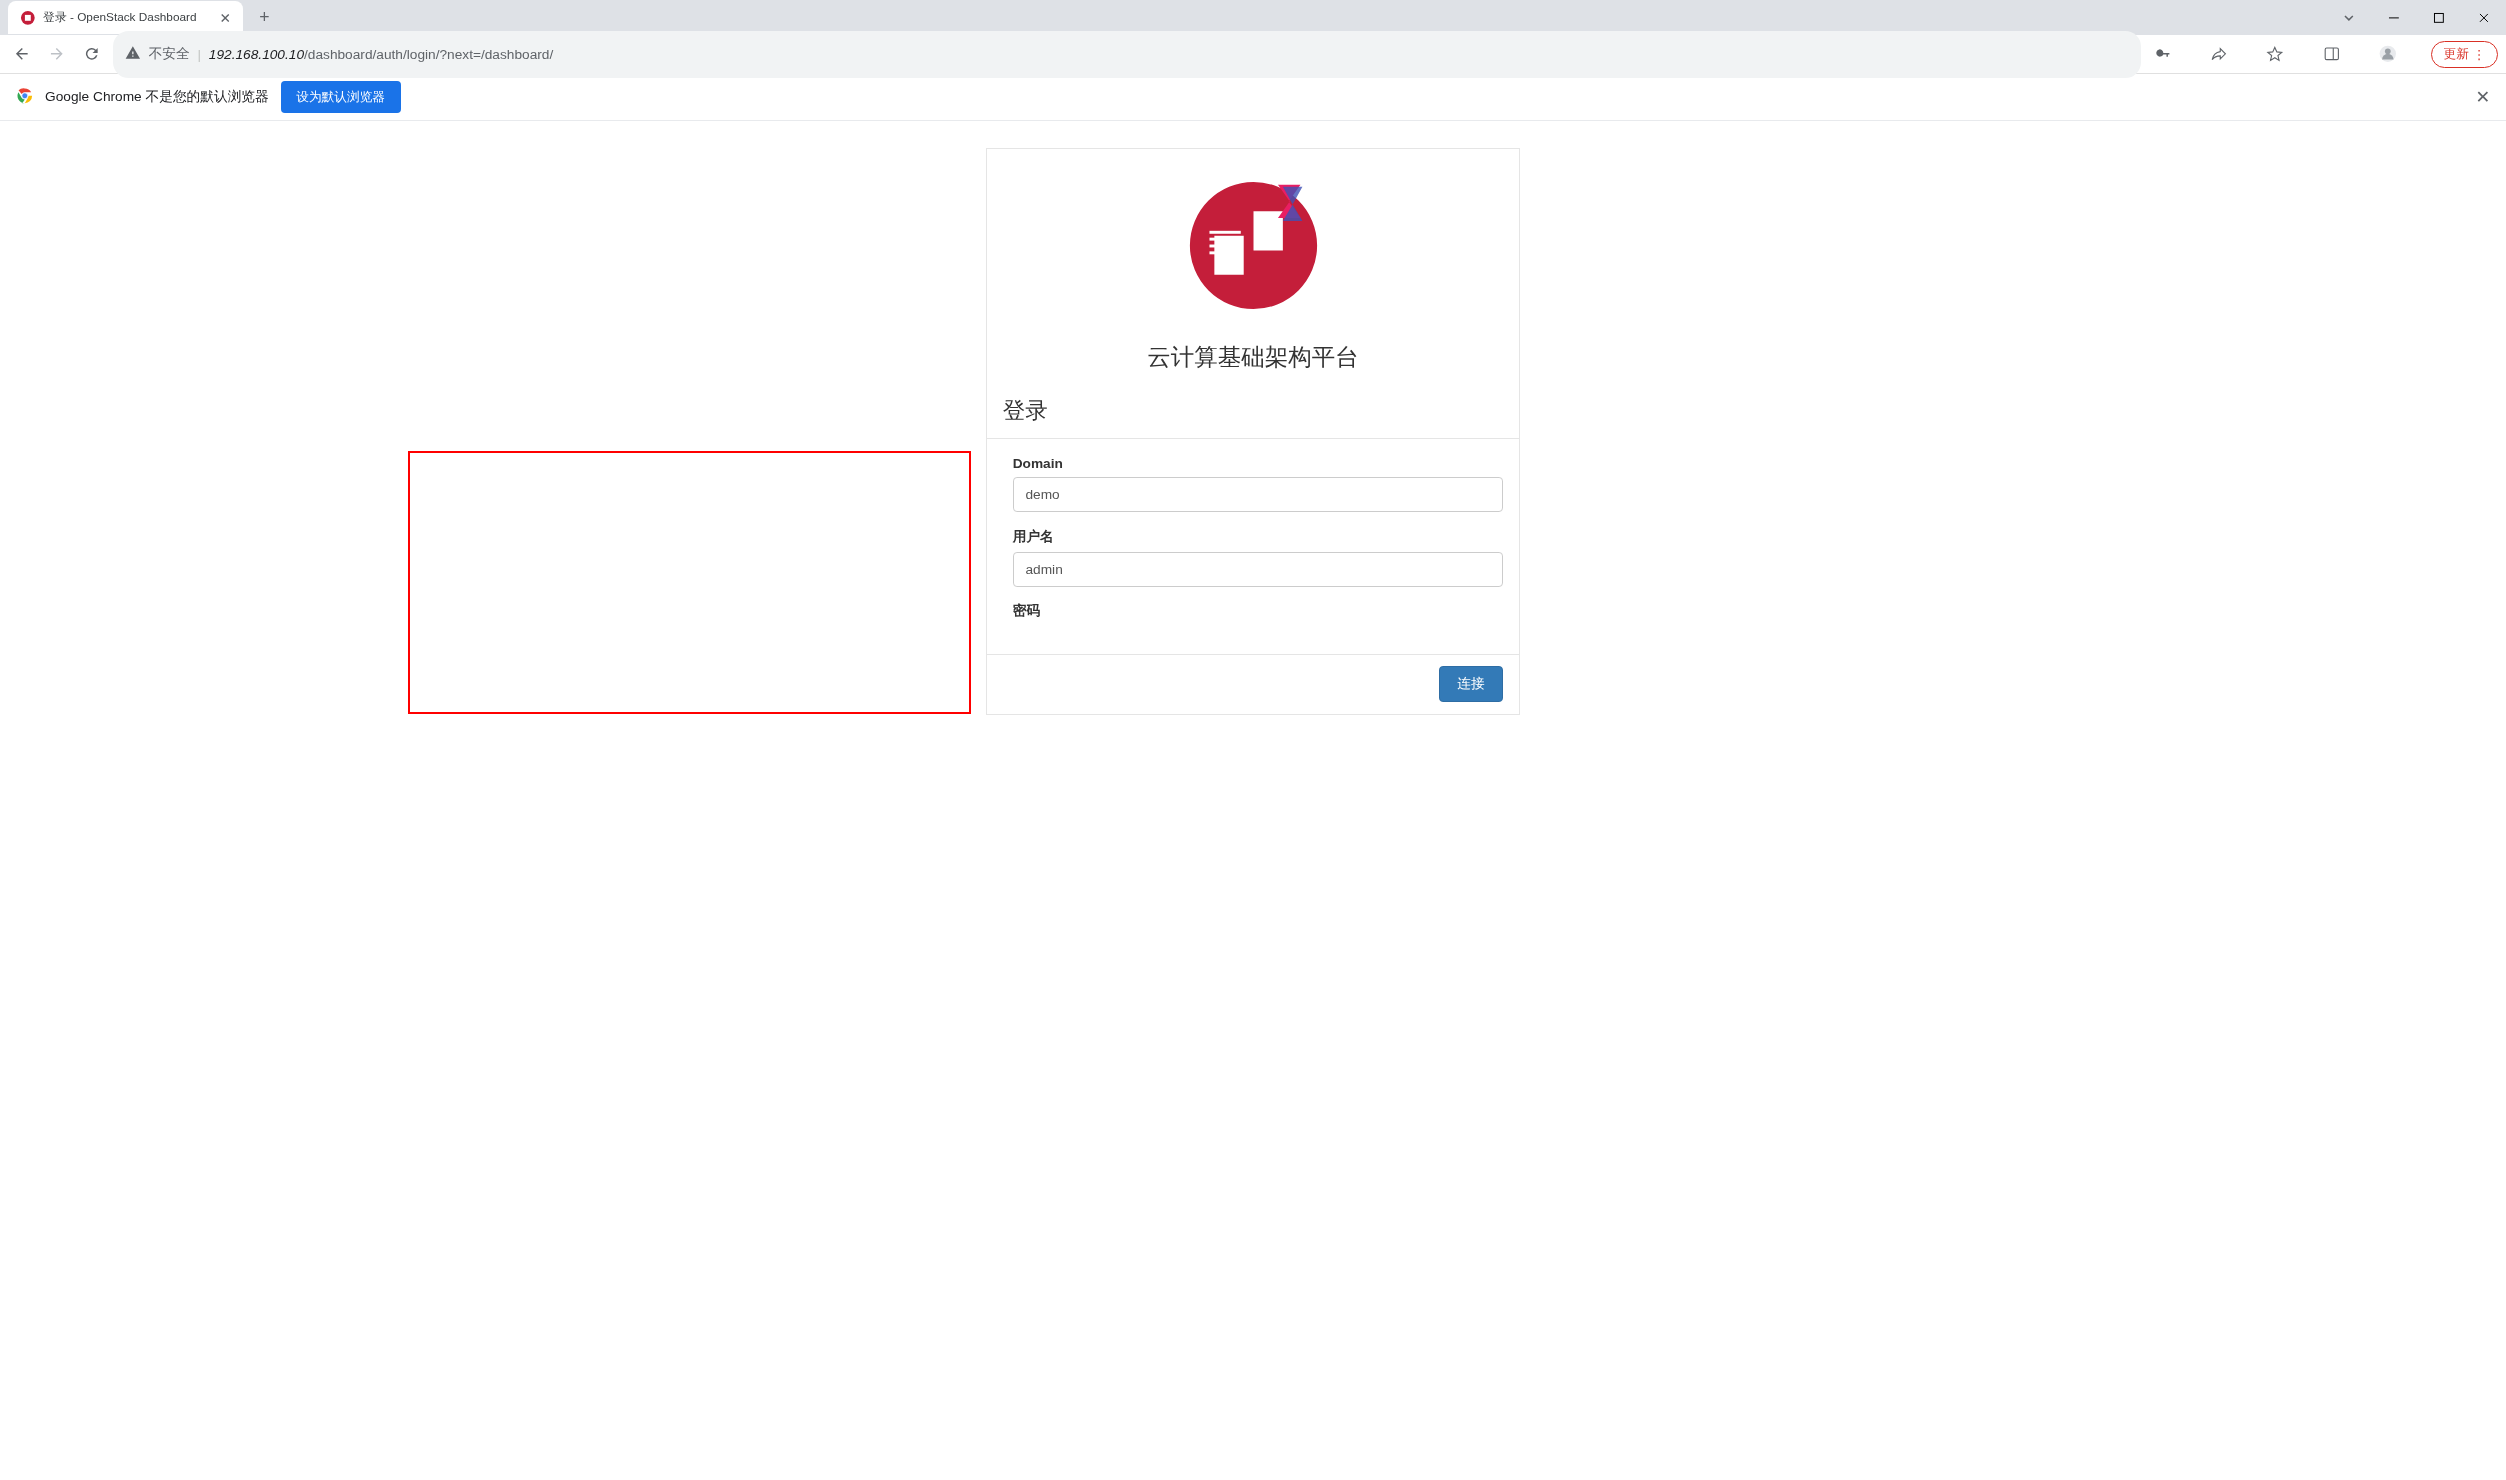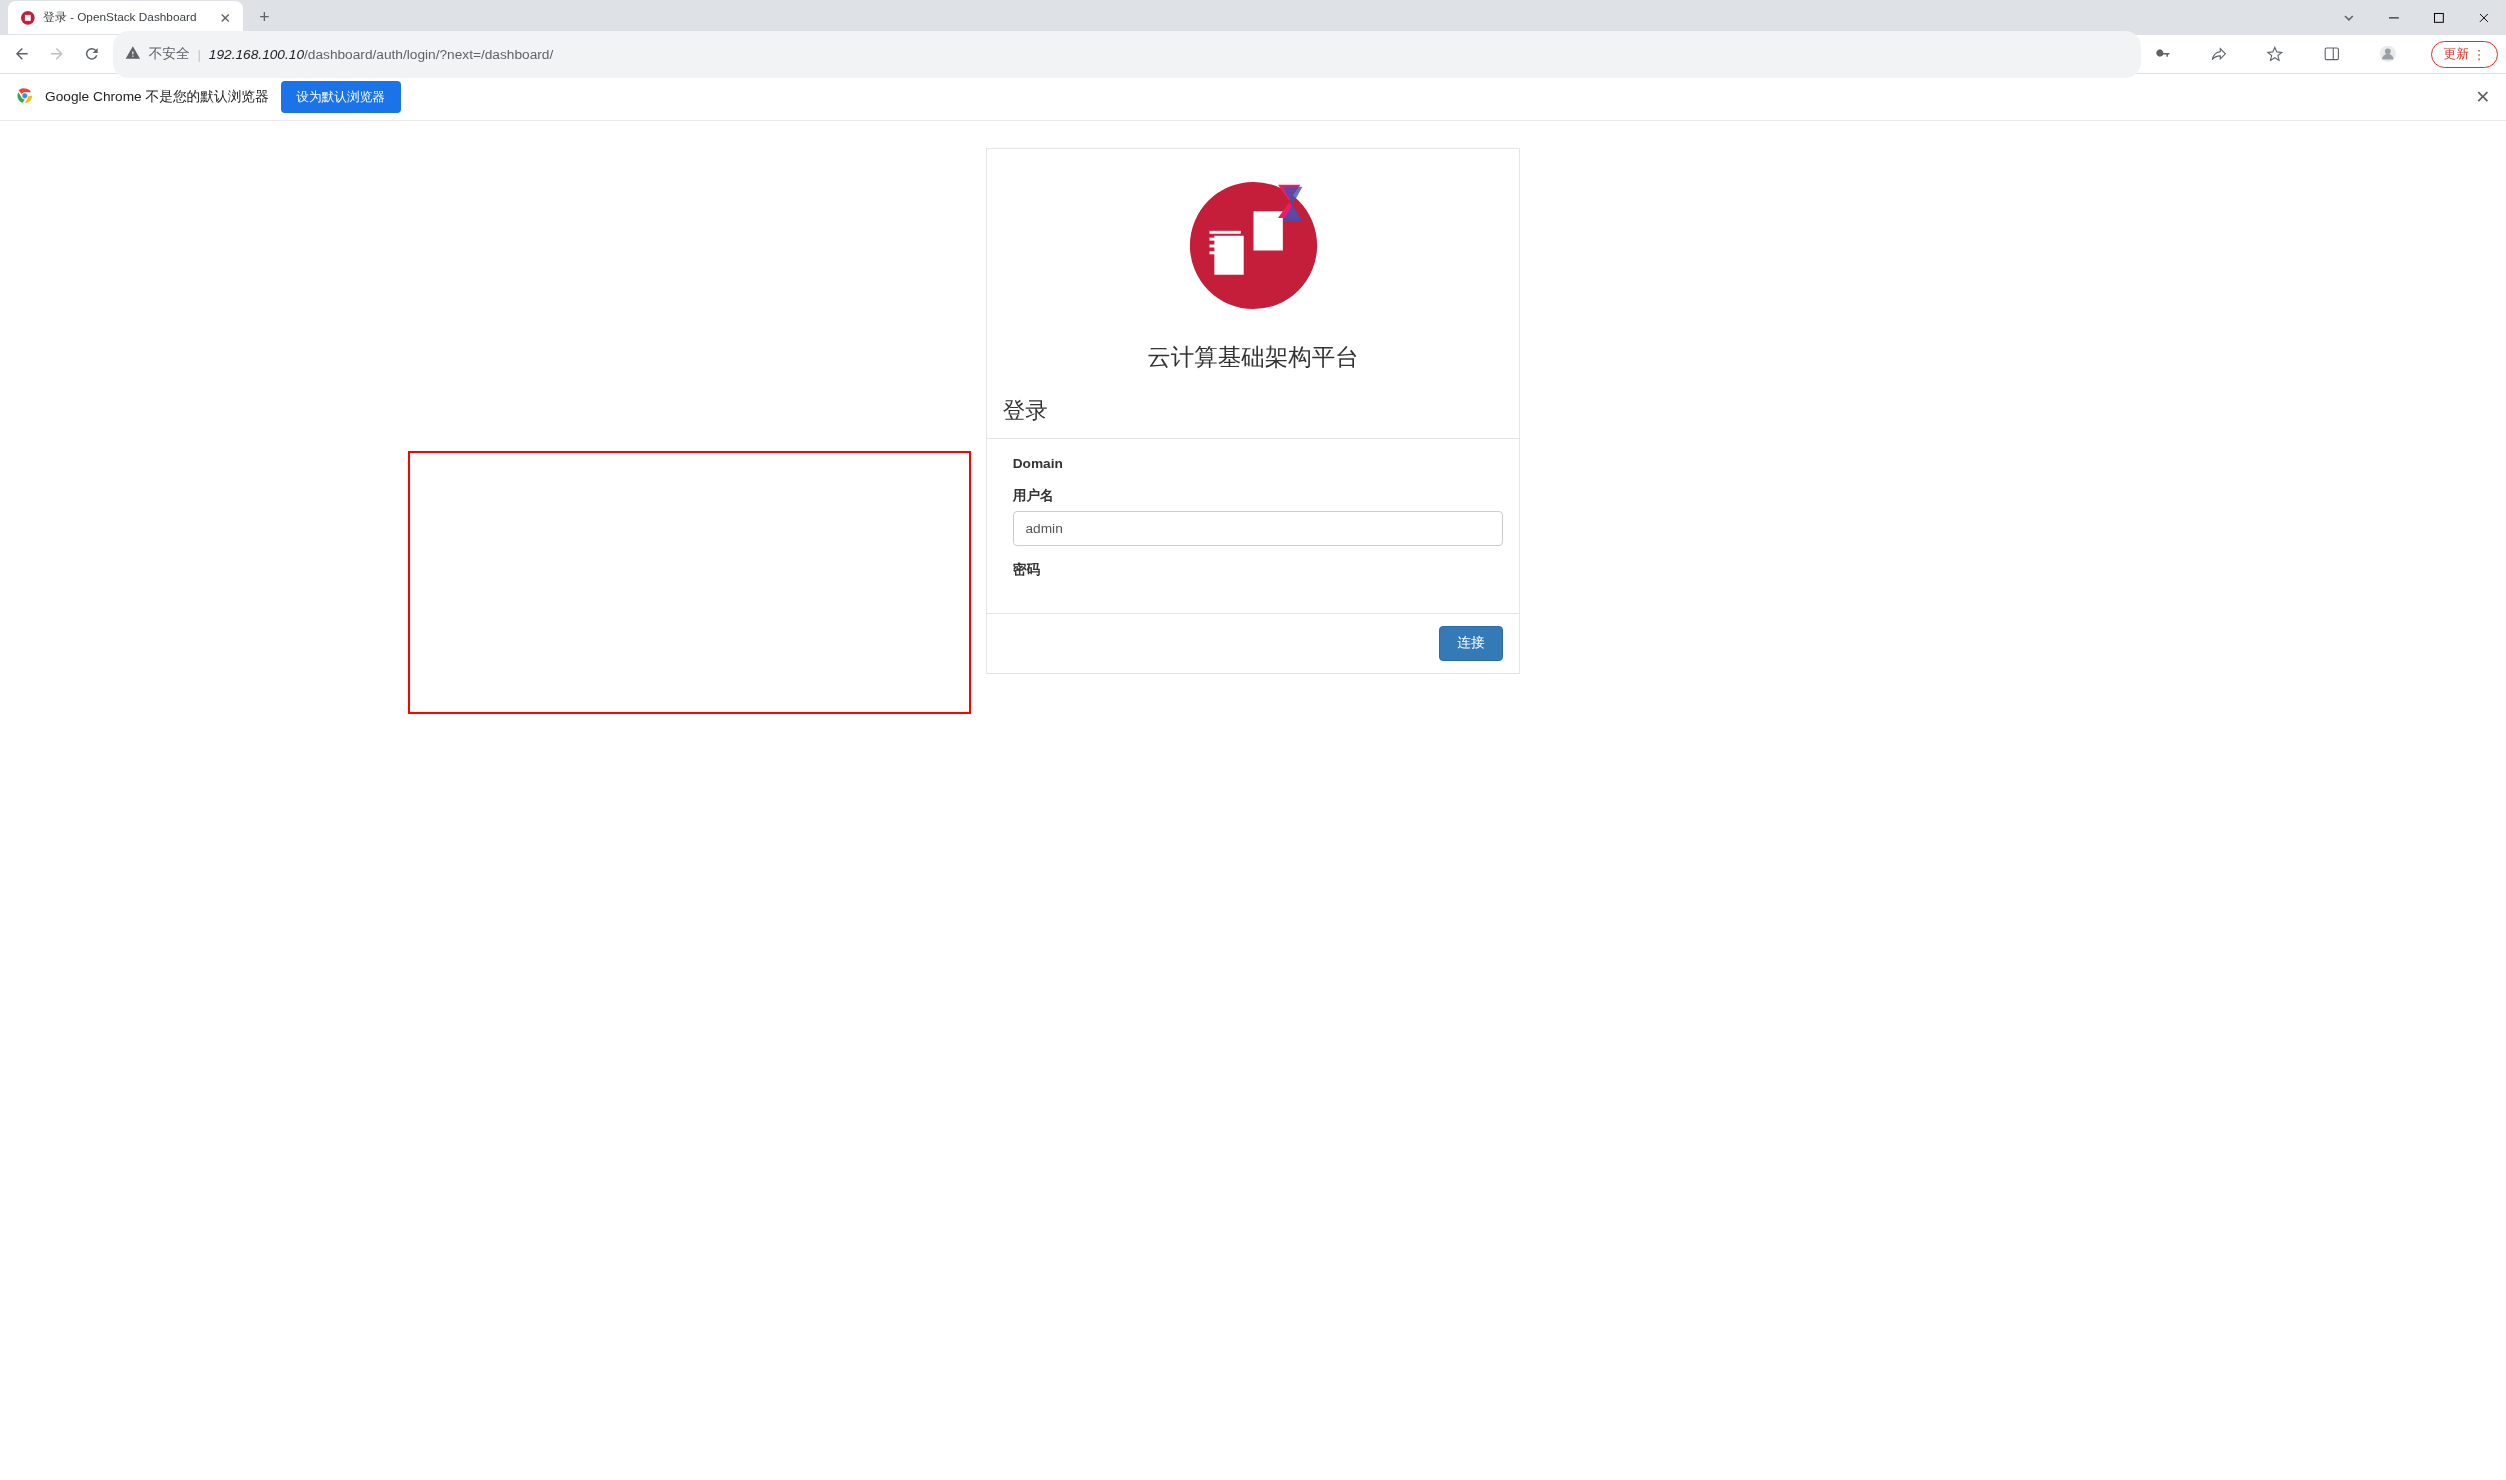--- a/index.html
+++ b/index.html
@@ -183,20 +183,21 @@
           <path d="M95 8 L118 8 L106 25 L118 42 L95 42 L107 25 Z" fill="#e91e63"></path>
           <path d="M100 10 L120 10 L110 28 L120 45 L100 45 L110 28 Z" fill="#3f51b5" opacity="0.8"></path>
         </svg>
       </div>
     </div>
     <div class="platform-title">云计算基础架构平台</div>
     <div class="login-heading">登录</div>
     <div class="login-form">
       <div class="form-group">
         <label class="form-label">Domain</label>
+        <input type="text" class="form-input" value="demo" style="">
       </div>
       <div class="form-group">
         <label class="form-label">用户名</label>
         <input type="text" class="form-input" value="admin" style="">
       </div>
       <div class="form-group">
         <label class="form-label">密码</label>
       </div>
     </div>
     <div class="login-footer">

